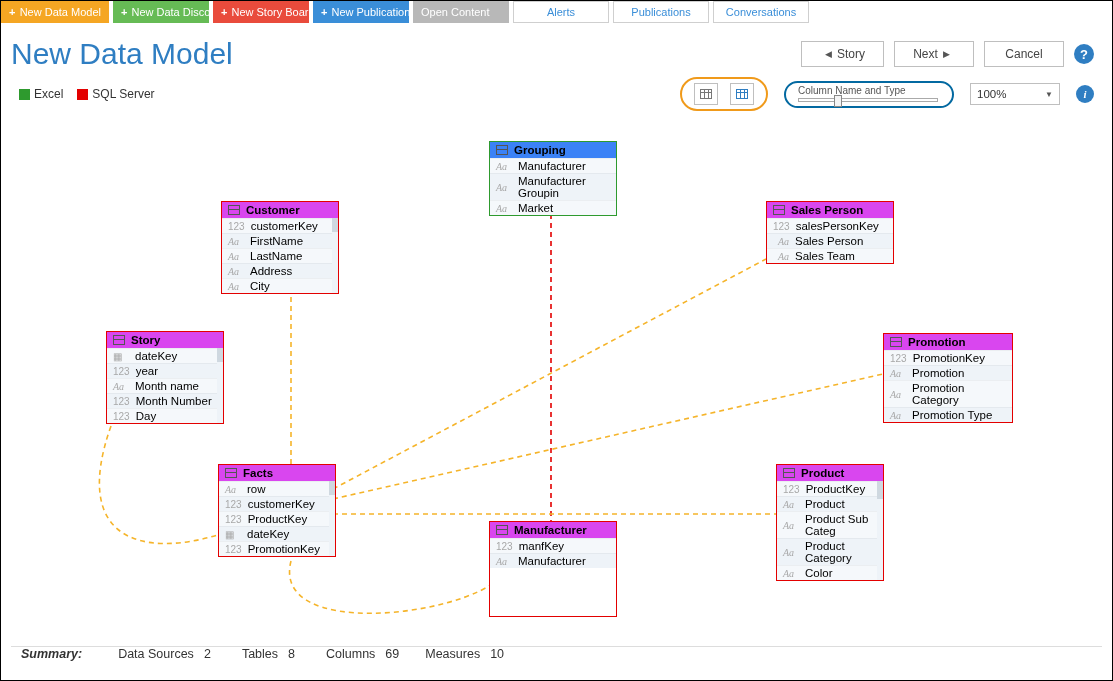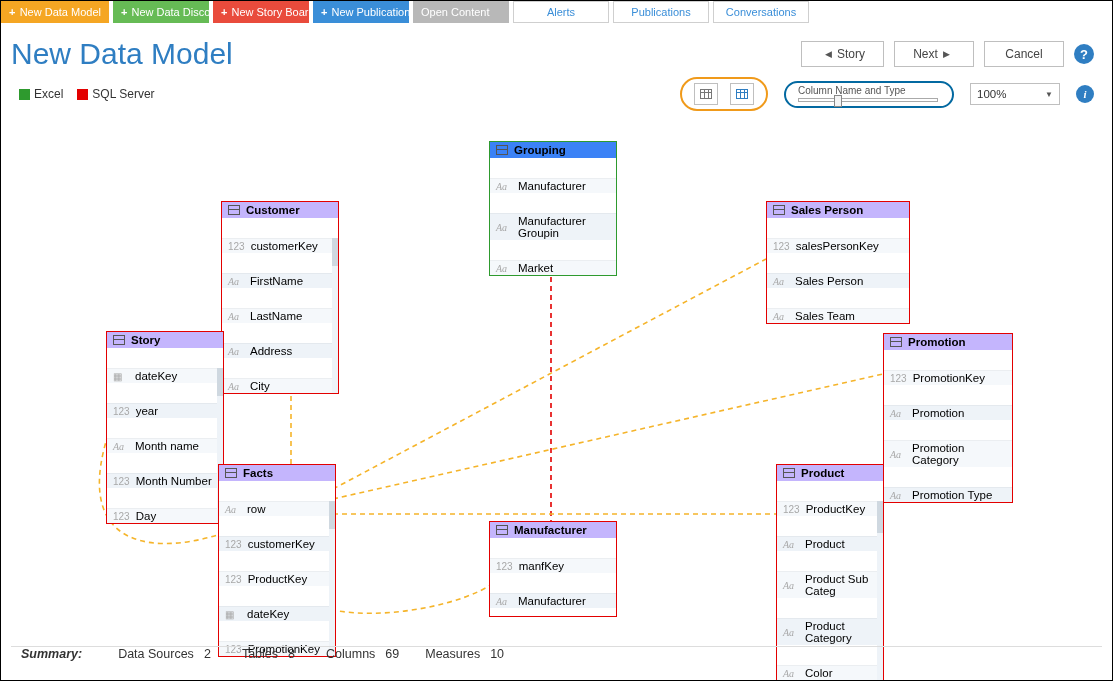--- a/index.html
+++ b/index.html
@@ -49,26 +49,26 @@
   .slider-thumb { position:absolute; left:35px; top:-4px; width:8px; height:12px; background:#f5f5f5; border:1px solid #888; }
   .zoom-select { border:1px solid #bfbfbf; height:22px; width:90px; display:flex; align-items:center; justify-content:space-between; padding:0 6px; font-size:11.5px; cursor:pointer; }
   .zoom-select .tri { font-size:8px; color:#555; }
 
   
   .canvas { position:absolute; left:10px; right:10px; top:118px; bottom:42px; }
 
   
   .tbox { position:absolute; border:1.5px solid #e30000; background:#fff; box-shadow:0 0 0 rgba(0,0,0,0); font-size:11.5px; }
   .tbox.green { border-color:#2e9a2e; }
-  .thead { display:flex; align-items:center; gap:6px; padding:2px 6px; font-weight:600; background:#c4b5fd; }
+  .thead { display:flex; align-items:center; gap:6px; padding:2px 6px; font-weight:600; background:#d946ef; }
   .tbox.green .thead { background:#3b82f6; }
   .thead .ticon { width:12px; height:10px; border:1px solid #555; position:relative; display:inline-block; }
   .thead .ticon::after { content:""; position:absolute; top:3px; left:0; right:0; border-top:1px solid #555; }
   .trow-wrap { position:relative; }
-  .trow { display:flex; align-items:center; gap:6px; padding:1px 6px; border-top:1px solid rgba(0,0,0,0.04);margin-top:20px; }
+  .trow { display:flex; align-items:center; gap:6px; padding:1px 6px; border-top:1px solid rgba(0,0,0,0.04); }
   .trow:nth-child(odd){ background:#f5f8fb; }
   .trow:nth-child(even){ background:#eef3f8; }
   .trow .dt { color:#a8a8a8; font-size:10px; font-style:italic; min-width:16px; display:inline-block; font-family: Georgia, serif; }
   .trow .dt.num { font-style:normal; font-family:inherit; }
   .trow .dt.date { font-style:normal; font-family:inherit;}
   .mini-scroll { position:absolute; top:0; bottom:0; right:0; width:6px; background:#eef3f8; }
   .mini-scroll .thumb { position:absolute; top:0; left:0; right:0; height:18%; background:#cfd8e0; }
 
   
   .summary { position:absolute; left:10px; right:10px; bottom:0; height:34px; border-top:1px solid #ddd; display:flex; align-items:flex-start; gap:26px; padding:0 10px; font-size:12.5px; color:#333;}
@@ -235,21 +235,21 @@
           <div class="trow">
             <span class="dt">Aa</span>
             <span>City</span>
           </div>
           <div class="mini-scroll">
             <div class="thumb"></div>
           </div>
         </div>
     </div>
 
-    <div class="tbox" style="left:755px; top:82px; width:144px;">
+    <div class="tbox" style="left:755px; top:82px; width:128px;text-align:right;">
       <div class="thead">
           <span class="ticon"></span>
           <span>Sales Person</span>
         </div>
       <div class="trow-wrap">
           <div class="trow">
             <span class="dt num">123</span>
             <span>salesPersonKey</span>
           </div>
           <div class="trow">

